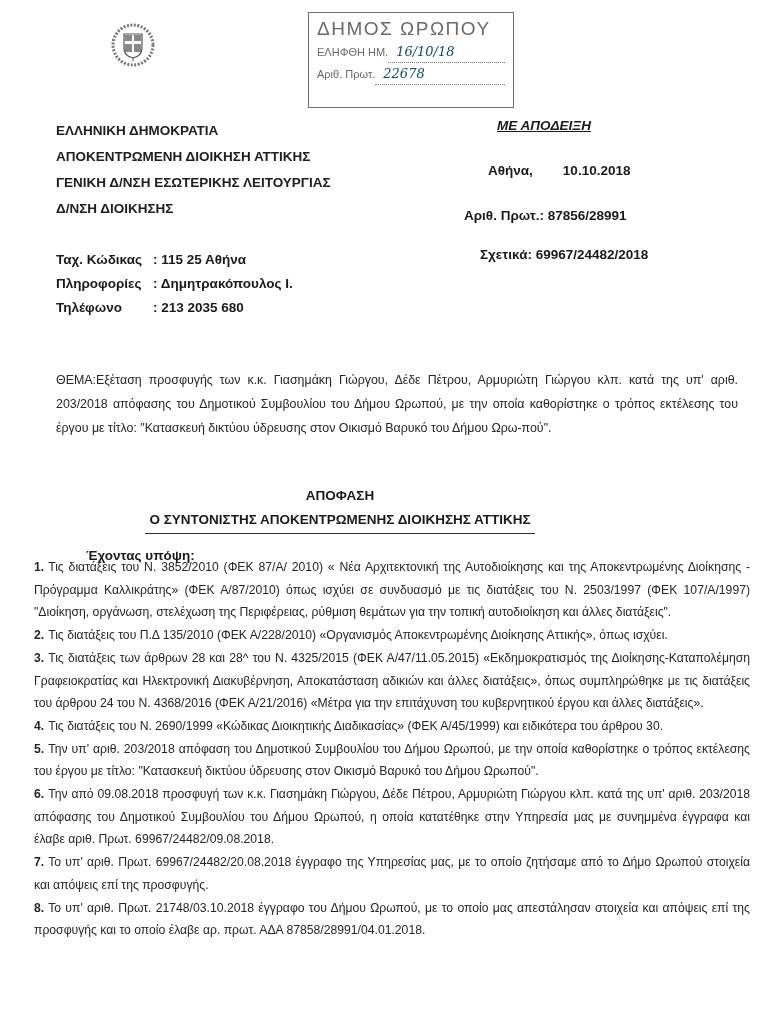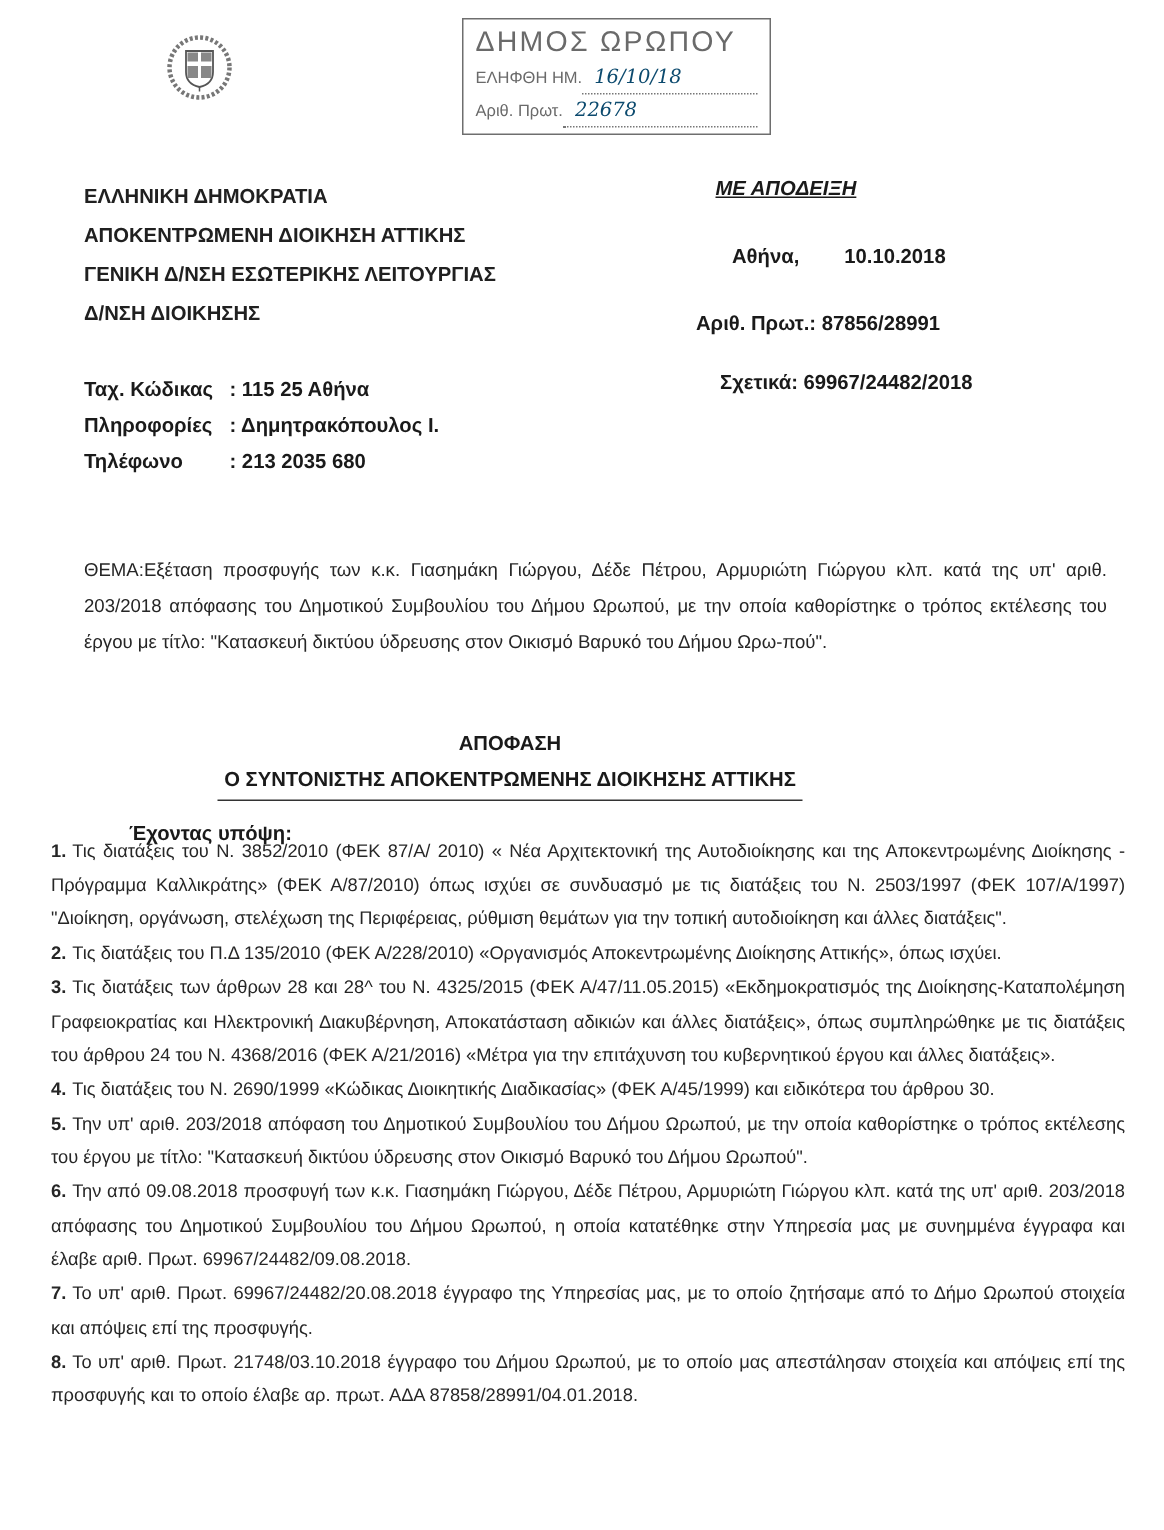--- a/index.html
+++ b/index.html
@@ -4,31 +4,31 @@
 <style>
   * { box-sizing: border-box; margin: 0; padding: 0; }
   html, body { width: 776px; height: 1020px; background: #ffffff; overflow: hidden; }
   body { font-family: "Liberation Sans", "DejaVu Sans", sans-serif; color: #1a1a1a; position: relative; }
   .abs { position: absolute; }
 
   
   .emblem { left: 110px; top: 22px; width: 46px; height: 46px; }
 
   
-  .stamp { left: 308px; top: 12px; width: 206px; height: 78px; border: 1.5px solid #6e6e6e; padding: 4px 8px; color: #6a6a6a; }
+  .stamp { left: 308px; top: 12px; width: 206px; height: 96px; border: 1.5px solid #6e6e6e; padding: 4px 8px; color: #6a6a6a; }
   .stamp-title { font-size: 19px; letter-spacing: 1.5px; font-weight: normal; line-height: 24px; white-space: nowrap; }
   .stamp-row { display: flex; align-items: center; font-size: 11px; line-height: 22px; white-space: nowrap; }
   .stamp-row .lbl { flex: 0 0 auto; }
   .stamp-row .val { flex: 1; border-bottom: 1px dotted #777; font-family: "DejaVu Serif", serif; font-style: italic; font-size: 13px; color: #0c4a6e; line-height: 20px; padding-left: 8px; }
 
   
   .hdr-left { left: 56px; top: 118px; font-weight: bold; font-size: 13.5px; line-height: 26px; color: #202020; }
 
   
-  .hdr-right-title { left: 477px; top: 118px; font-weight: bold; font-style: italic; font-size: 13.5px; text-decoration: underline; }
+  .hdr-right-title { left: 497px; top: 118px; font-weight: bold; font-style: italic; font-size: 13.5px; text-decoration: underline; }
   .hdr-date { left: 488px; top: 163px; font-weight: bold; font-size: 13.5px; }
   .hdr-date .city { margin-right: 30px; }
   .hdr-protocol { left: 464px; top: 208px; font-weight: bold; font-size: 13.5px; }
   .hdr-related { left: 480px; top: 247px; font-weight: bold; font-size: 13.5px; }
 
   
   .contact { left: 56px; top: 248px; font-weight: bold; font-size: 13.5px; line-height: 24px; }
   .contact .row { display: flex; }
   .contact .k { width: 97px; }
   .contact .v { }

